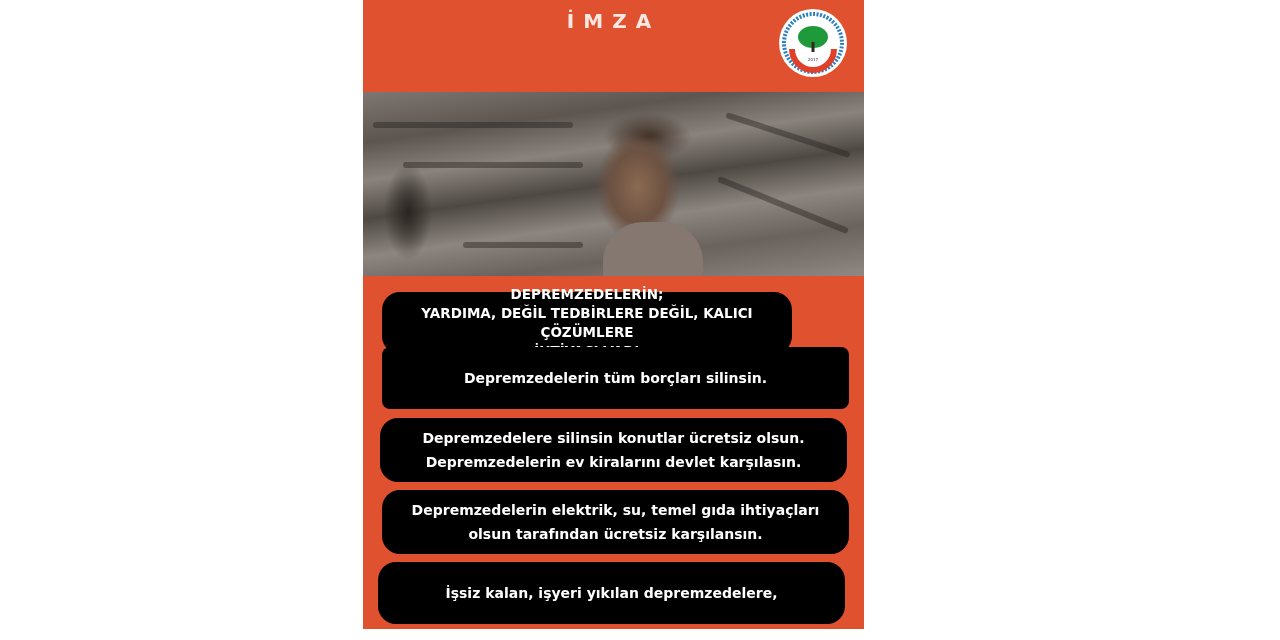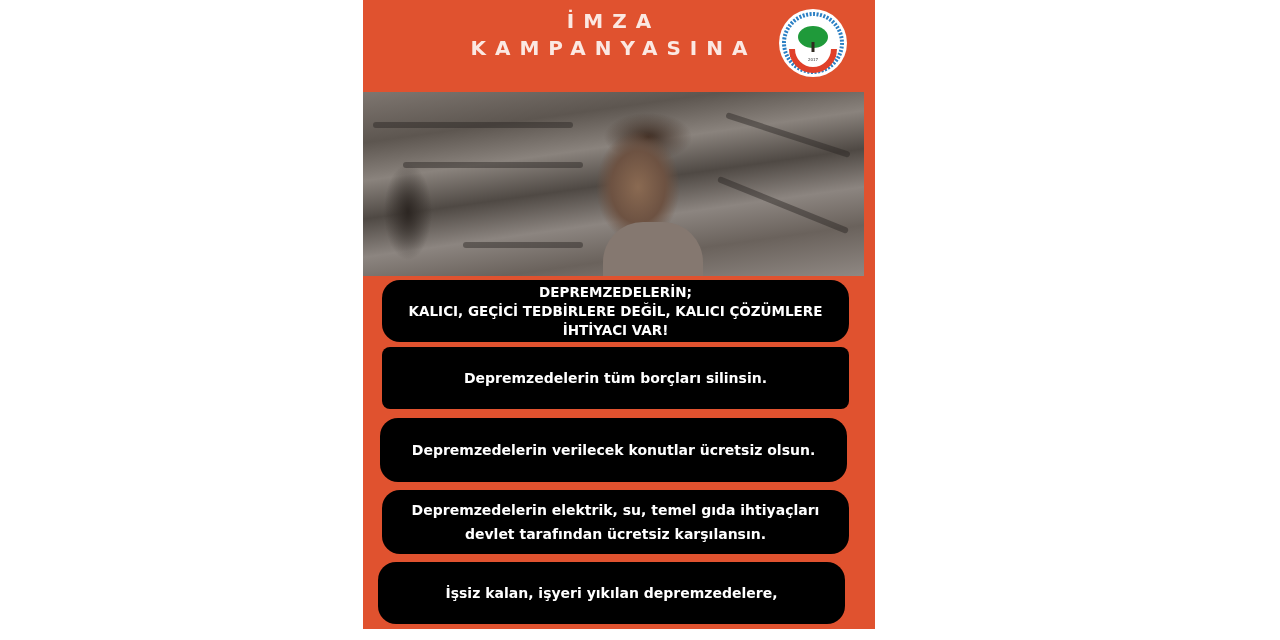--- a/index.html
+++ b/index.html
@@ -1,45 +1,44 @@
 <!DOCTYPE html>
 <html><head>
 <meta charset="utf-8">
 <style>
   html, body { margin:0; padding:0; }
   body { width:1280px; height:640px; background:#ffffff; position:relative; overflow:hidden; font-family:"DejaVu Sans", sans-serif; }
-  .poster { position:absolute; left:363px; top:0; width:501px; height:629px; background:#e0522f; overflow:hidden;padding-left:11px; }
+  .poster { position:absolute; left:363px; top:0; width:501px; height:629px; background:#e0522f; overflow:hidden; }
   .header { position:absolute; left:0; top:0; width:501px; height:92px; }
   .title { position:absolute; left:0; top:8px; width:501px; text-align:center; color:#fbe8e2; font-weight:bold; font-size:20px; letter-spacing:9px; line-height:27px; }
   .logo { position:absolute; left:416px; top:9px; width:68px; height:68px; border-radius:50%; background:#fff; overflow:hidden; }
   .photo { position:absolute; left:0; top:92px; width:501px; height:184px; overflow:hidden;
     background:
       radial-gradient(ellipse 60px 80px at 275px 95px, #8a6a52 0%, #6d5242 45%, rgba(0,0,0,0) 70%),
       radial-gradient(ellipse 55px 30px at 285px 45px, #3d2c22 0%, rgba(0,0,0,0) 80%),
       radial-gradient(ellipse 30px 60px at 45px 120px, #2c2622 0%, rgba(0,0,0,0) 80%),
       linear-gradient(172deg, #7e7670 0%, #5d5650 20%, #8a837d 35%, #4f4944 50%, #8c8580 65%, #6a625c 80%, #8f8883 100%);
   }
   .photo .stripe { position:absolute; height:6px; background:rgba(40,36,33,0.45); border-radius:3px; }
   .boy-body { position:absolute; left:240px; top:130px; width:100px; height:60px; background:#857870; border-radius:40px 40px 0 0; }
   .box { position:absolute; background:#000; border-radius:18px; color:#fff; font-weight:bold; text-align:center; display:flex; flex-direction:column; justify-content:center; align-items:center; }
   .box span { display:block; }
-  .b0 { left:19px; top:280px; width:467px; height:62px; font-size:13.5px; line-height:19px; }
+  .b0 { left:19px; top:292px; width:410px; height:62px; font-size:13.5px; line-height:19px; }
   .b1 { left:19px; top:347px; width:467px; height:62px; font-size:14px;border-radius:8px; }
   .b2 { left:17px; top:418px; width:467px; height:64px; font-size:14px; line-height:24px; }
   .b3 { left:19px; top:490px; width:467px; height:64px; font-size:14px; line-height:24px; }
   .b4 { left:15px; top:562px; width:467px; height:62px; font-size:14px; line-height:24px;align-items:center; }
 </style>
 </head>
 <body>
 
 <div class="poster">
   <div class="header">
     <div class="title">
       <span style="display:block">İMZA</span>
-      <span style="display:block">KAMPANYASINA</span>
     </div>
     <div class="logo">
       <svg width="68" height="68" viewBox="0 0 68 68">
         <circle cx="34" cy="34" r="33" fill="#ffffff"></circle>
         <circle cx="34" cy="34" r="29" fill="none" stroke="#2a7fc4" stroke-width="4" stroke-dasharray="2 1.5"></circle>
         <path d="M10 40 A24 24 0 0 0 58 40 L52 40 A18 18 0 0 1 16 40 Z" fill="#e0402a"></path>
         <g fill="#e0402a">
           <rect x="11" y="44" width="4" height="4"></rect>
           <rect x="16" y="52" width="4" height="4"></rect>
           <rect x="24" y="57" width="4" height="4"></rect>
@@ -59,33 +58,34 @@
     <div class="stripe" style="left:10px;top:30px;width:200px;"></div>
     <div class="stripe" style="left:40px;top:70px;width:180px;"></div>
     <div class="stripe" style="left:360px;top:40px;width:130px;transform:rotate(18deg);"></div>
     <div class="stripe" style="left:350px;top:110px;width:140px;transform:rotate(22deg);"></div>
     <div class="stripe" style="left:100px;top:150px;width:120px;"></div>
     <div class="boy-body"></div>
   </div>
 
   <div class="box b0">
     <span>DEPREMZEDELERİN;</span>
-    <span>KALICI, GEÇİCİ TEDBİRLERE DEĞİL, KALICI ÇÖZÜMLERE</span>
+    <span>YARDIMA, DEĞİL TEDBİRLERE DEĞİL, KALICI ÇÖZÜMLERE</span>
     <span>İHTİYACI VAR!</span>
   </div>
 
   <div class="box b1">
     <span>Depremzedelerin tüm borçları silinsin.</span>
   </div>
 
   <div class="box b2">
-    <span>Depremzedelerin verilecek konutlar ücretsiz olsun.</span>
+    <span>Depremzedelere silinsin konutlar ücretsiz olsun.</span>
+    <span>Depremzedelerin ev kiralarını devlet karşılasın.</span>
   </div>
 
   <div class="box b3">
     <span>Depremzedelerin elektrik, su, temel gıda ihtiyaçları</span>
-    <span>devlet tarafından ücretsiz karşılansın.</span>
+    <span>olsun tarafından ücretsiz karşılansın.</span>
   </div>
 
   <div class="box b4">
     <span>İşsiz kalan, işyeri yıkılan depremzedelere,</span>
   </div>
 </div>
 
 </body></html>

